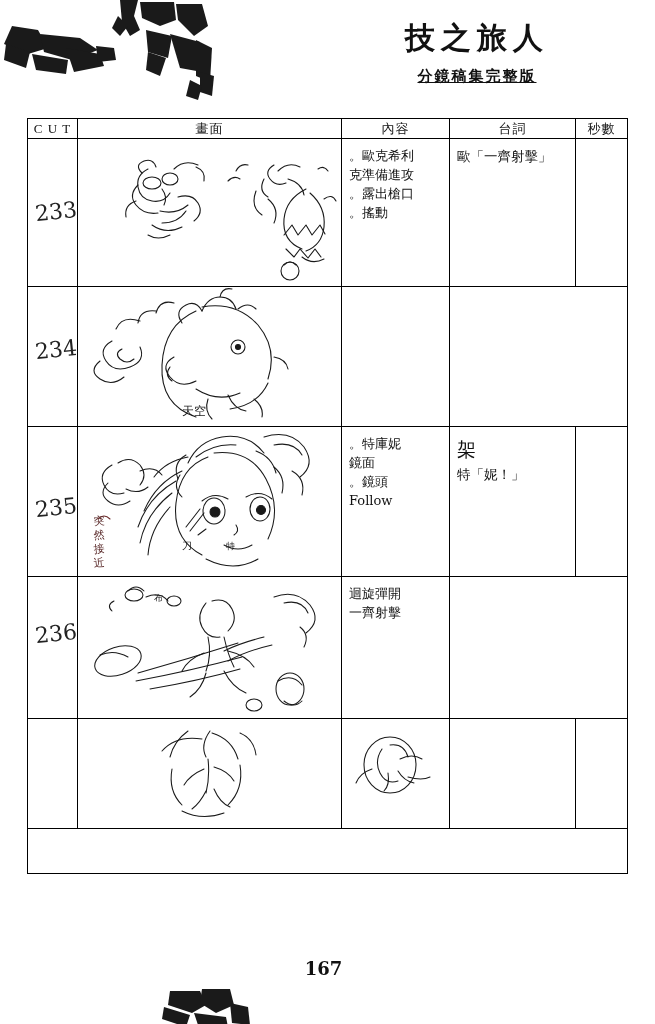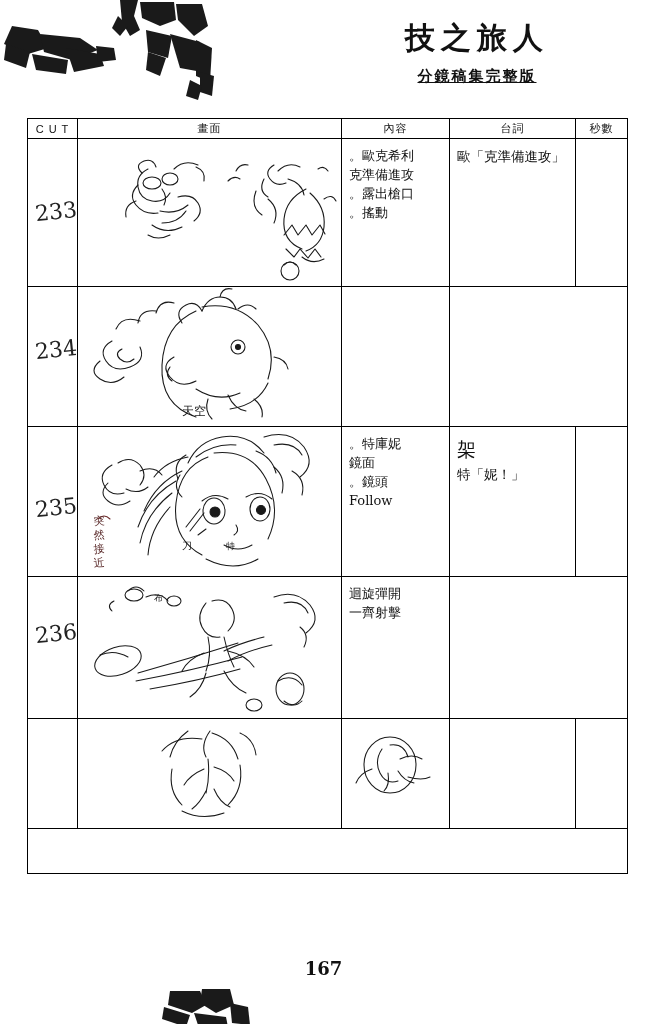--- a/index.html
+++ b/index.html
@@ -34,23 +34,23 @@
     width:601px;height:756px;
     border:1px solid #000;
     box-sizing:border-box;
   }
   .hdr-row{
     display:flex;height:20px;border-bottom:1px solid #000;
     box-sizing:border-box;
   }
   .hdr-cell{
     display:flex;align-items:center;justify-content:center;
-    font-size:11px;letter-spacing:1px;
+    font-size:13px;letter-spacing:1px;
     border-right:1px solid #000;box-sizing:border-box;
-    font-family:Liberation Sans, sans-serif;
+    font-family:Liberation Serif, serif;
   }
   .hdr-cell:last-child{border-right:none;}
   .c-cut{width:50px;}
   .c-pic{width:264px;}
   .c-desc{width:108px;}
   .c-dlg{width:126px;}
   .c-sec{width:51px;}
 
   .row{display:flex;border-bottom:1px solid #000;box-sizing:border-box;}
   .cell{border-right:1px solid #000;box-sizing:border-box;position:relative;}
@@ -169,21 +169,21 @@
         </g>
       </svg>
     </div>
     <div class="cell c-desc">
       <div class="desc">。歐克希利
 克準備進攻
 。露出槍口
 。搖動</div>
     </div>
     <div class="cell c-dlg">
-      <div class="dlg">歐「克準備進攻」</div>
+      <div class="dlg">歐「一齊射擊」</div>
     </div>
     <div class="cell c-sec">
       <div class="desc"></div>
     </div>
   </div>
 
   <div class="row" style="height:140px;">
     <div class="cell c-cut">
       <div class="cut-no" style="top:50px;">234</div>
     </div>

